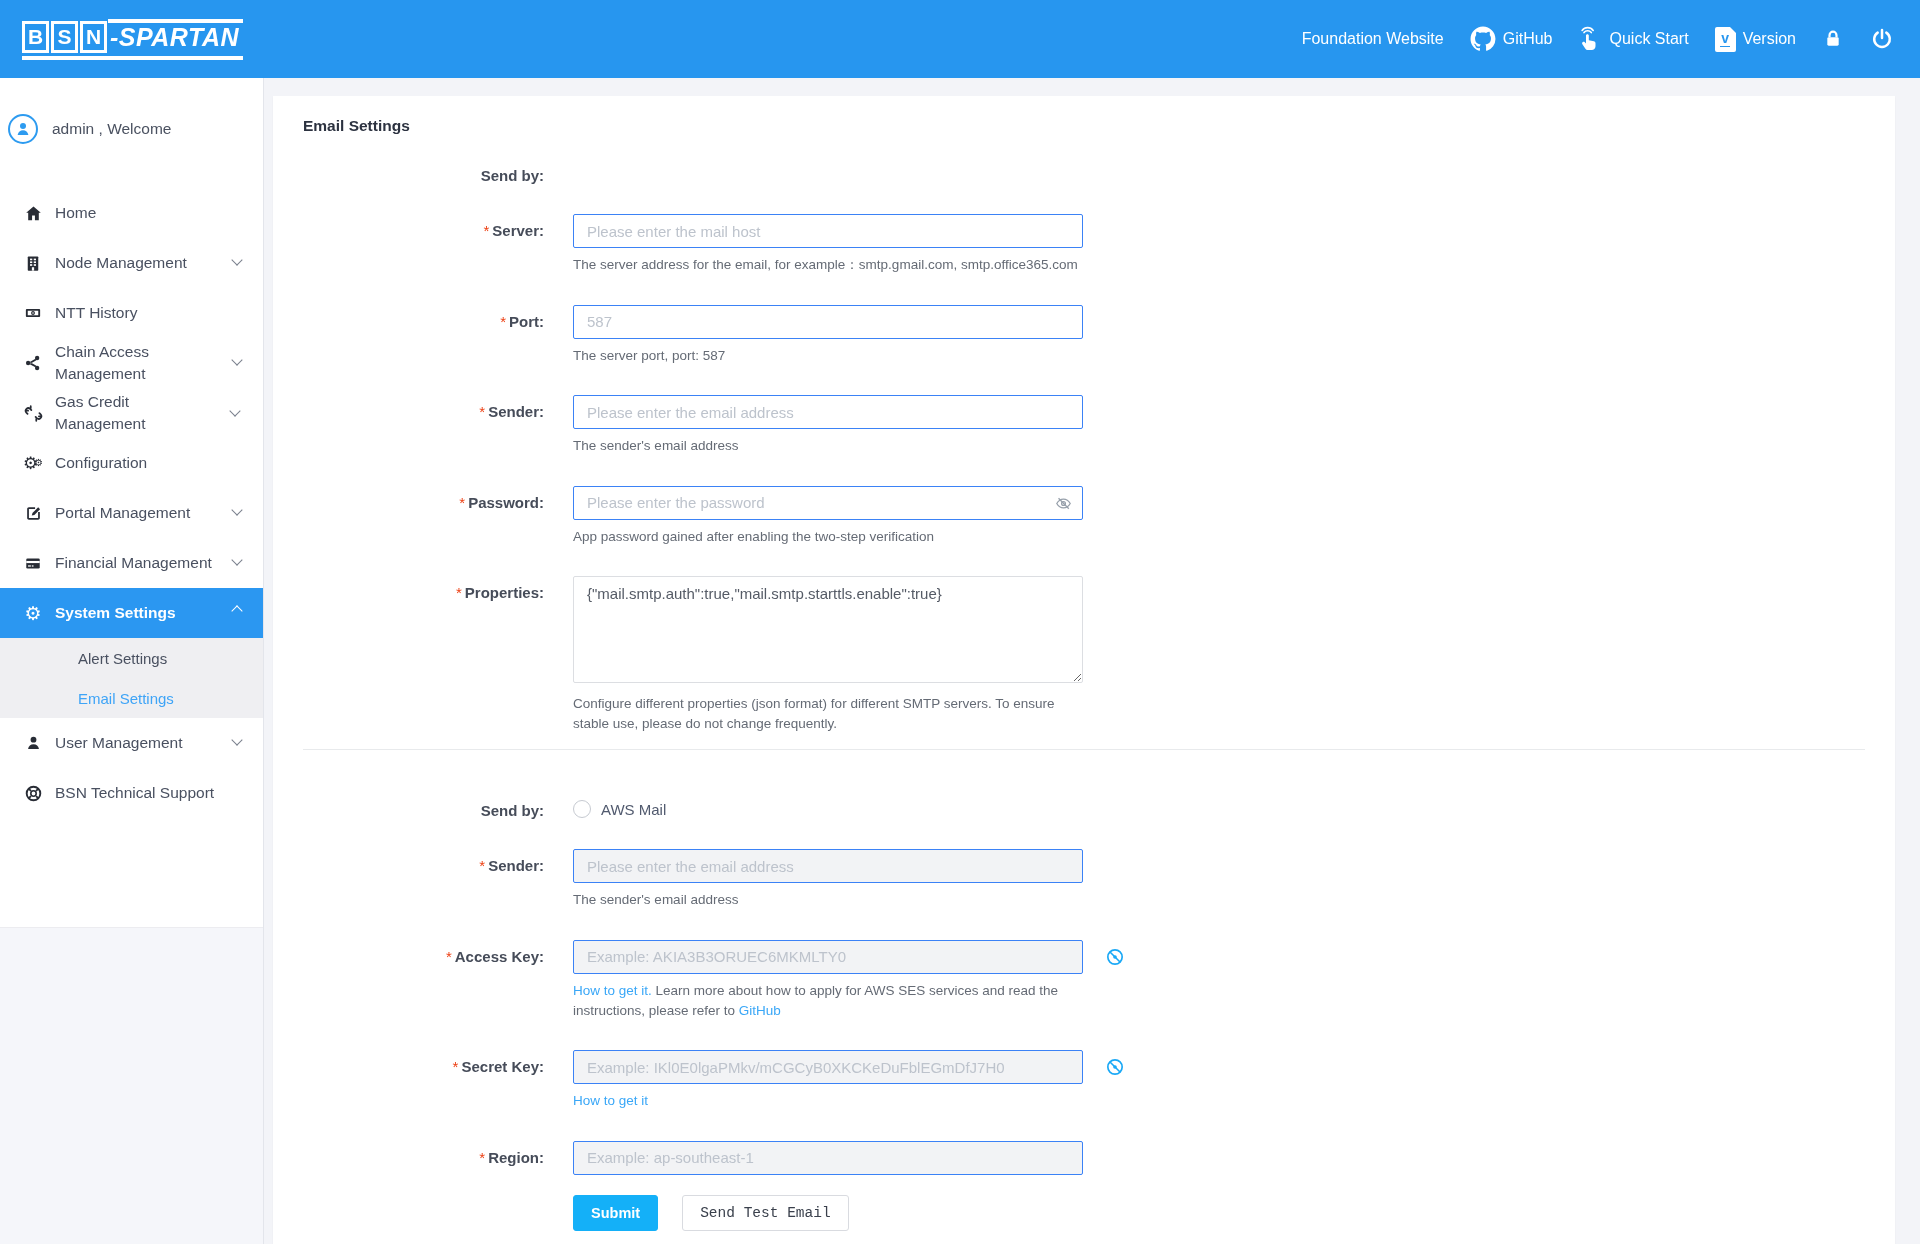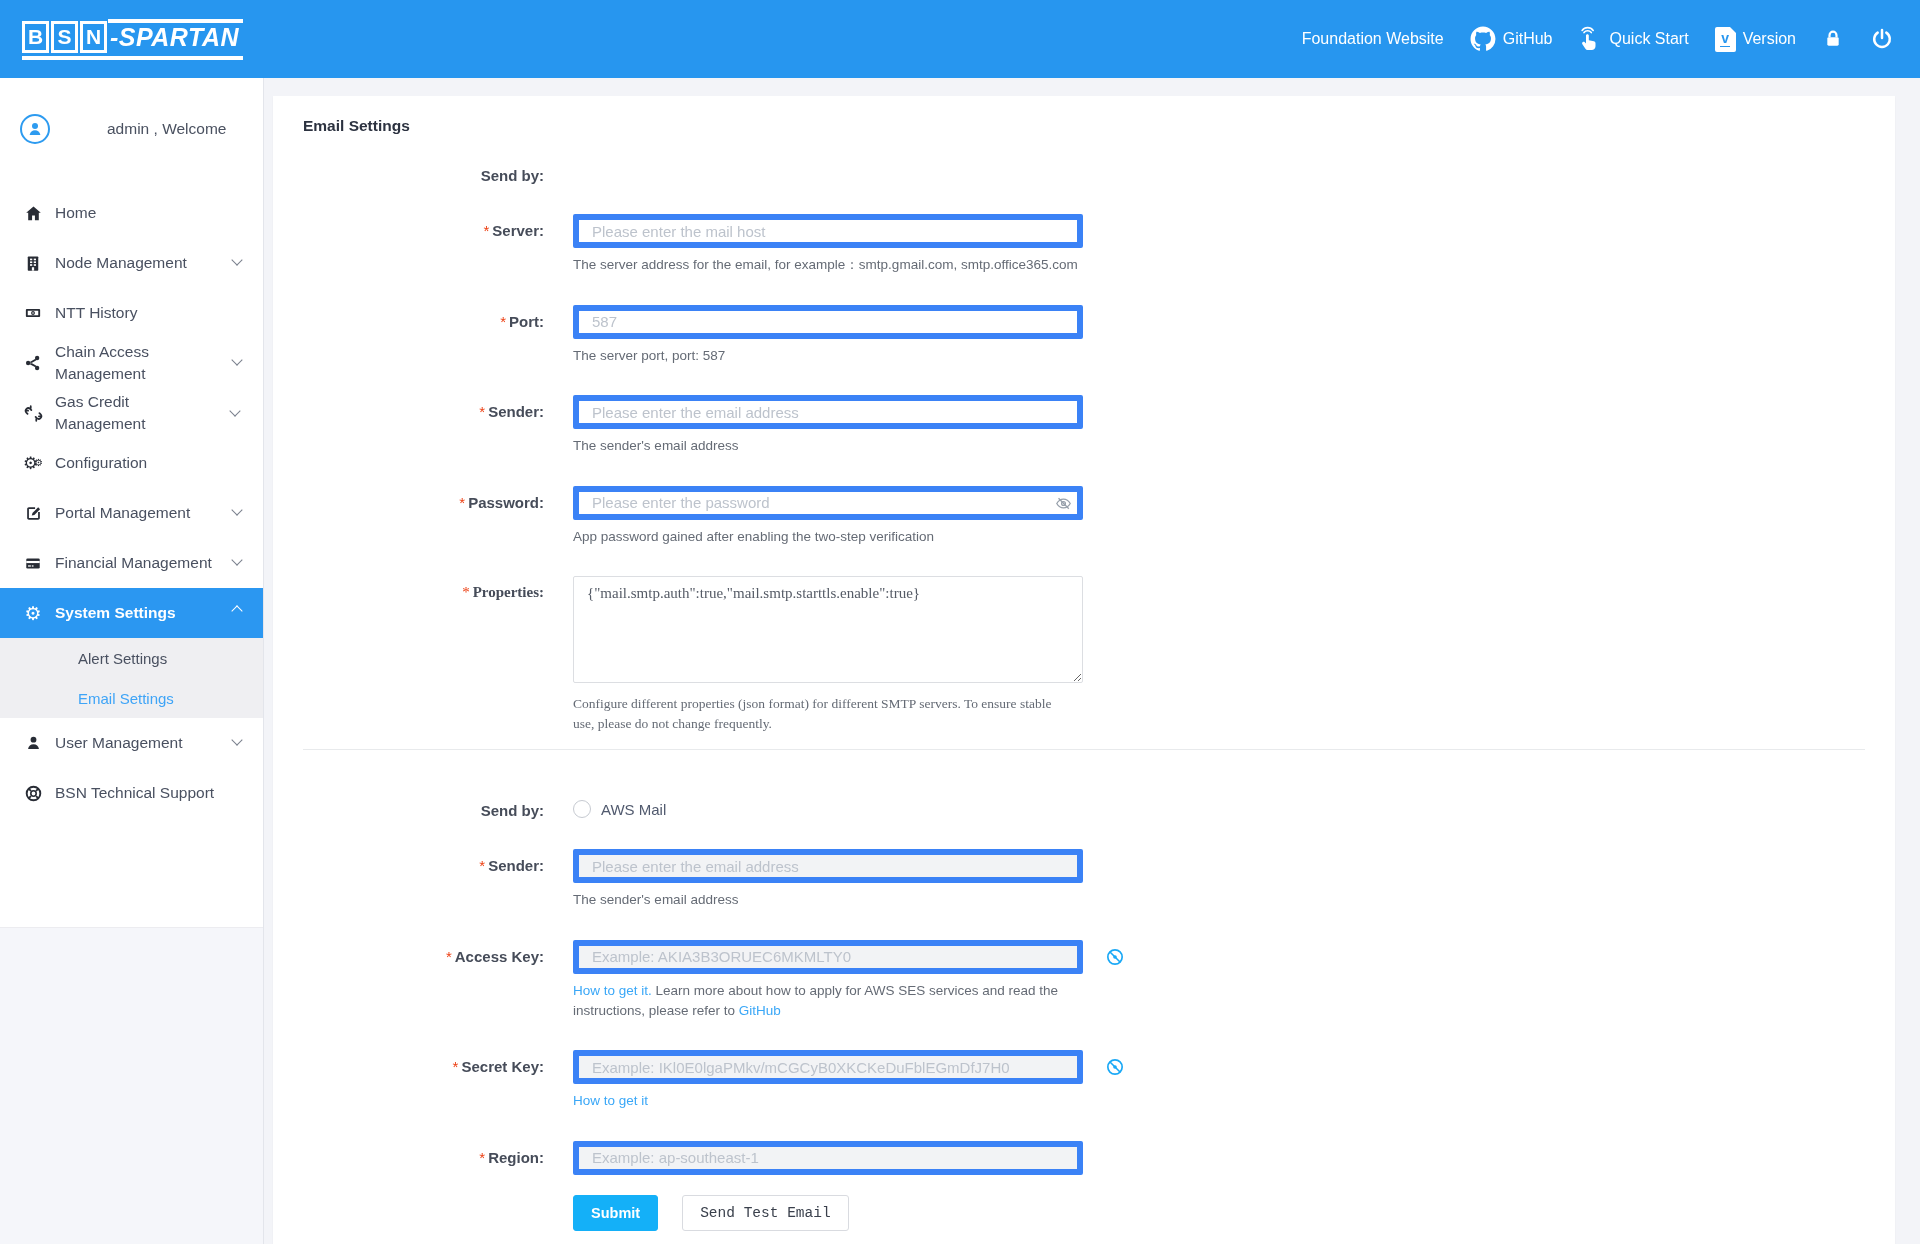--- a/index.html
+++ b/index.html
@@ -23,21 +23,21 @@
   .version-doc::after { content:""; position:absolute; top:0; right:0;
     border-left:6px solid transparent; border-top:6px solid #2796ef; }
   .version-letter { color:#2796ef; font-size:14px; font-weight:700; border-bottom:1.5px solid #2796ef;
     line-height:15px; padding:0 1px; }
 
   
   .layout { display:flex; height:1166px; }
   .sidebar-col { width:264px; background:#f5f6fa; border-right:1px solid #e3e5eb; flex-shrink:0; }
   .sidebar { background:#fff; padding-top:26px; height:850px; border-bottom:1px solid #ececf0; }
 
-  .sb-user { display:flex; align-items:center; padding-left:20px; height:50px; margin-bottom:34px;gap:43px; }
+  .sb-user { display:flex; align-items:center; padding-left:8px; height:50px; margin-bottom:34px; }
   .avatar { width:30px; height:30px; border:2px solid #2d9bf0; border-radius:50%;
     display:flex; align-items:center; justify-content:center; color:#2d9bf0; flex-shrink:0; }
   .sb-user-label { margin-left:14px; font-size:15.5px; color:#4a5160; }
 
   .menu-item { position:relative; display:flex; align-items:center; min-height:50px;
     padding:0 24px 0 22px; cursor:pointer; color:#495060; }
   .mi-icon { width:22px; display:flex; justify-content:center; align-items:center;
     color:#282c35; flex-shrink:0; }
   .mi-label { margin-left:11px; font-size:15.5px; line-height:1.4; }
   .mi-label.wrap { width:128px; }
@@ -57,28 +57,28 @@
   .gear-glyph .small { font-size:10px; vertical-align:-4px; margin-left:-4px; }
 
   
   .main { flex:1; padding:18px 25px 5px 9px; }
   .card { background:#fff; min-height:1143px; padding:21px 30px 16px;
     box-shadow:0 1px 2px rgba(0,0,0,.04); }
   .card-title { font-size:15.5px; font-weight:700; color:#2c3240; }
 
   .form { margin-top:24px; }
   .form-item { display:flex; margin-bottom:30px; }
-  .form-item.tight { margin-bottom:16px;font-family:Liberation Serif, serif; }
+  .form-item.tight { margin-bottom:16px; }
   .f-label { width:241px; text-align:right; font-size:15px; font-weight:600; color:#464c59;
     padding-top:8px; flex-shrink:0; }
   .req { color:#ed4014; margin-right:3px; font-weight:400; }
   .f-control { margin-left:29px; width:510px; position:relative; }
   .f-inline { display:flex; align-items:center; padding-top:5px; }
 
-  input.txt { width:100%; height:34px; border:6px solid #3b82f6; border-radius:2px;
+  input.txt { width:100%; height:34px; border:1px solid #3b82f6; border-radius:2px;
     padding:0 13px; font-size:15px; color:#515a6e; outline:none; background:#fff;
     font-family:inherit; }
   input.txt::placeholder, textarea.txt::placeholder { color:#bdc3cc; }
   input.txt:disabled { background:#f2f3f5; cursor:not-allowed; }
   textarea.txt { width:100%; height:107px; border:1px solid #dcdee2; border-radius:2px;
     padding:8px 13px; font-size:15px; color:#555b66; outline:none; resize:both; font-family:inherit; }
   .helper { margin-top:7px; font-size:13.5px; color:#656b75; line-height:1.45; max-width:496px; }
   .hlink { color:#3aa7f7; text-decoration:none; cursor:pointer; }
 
   .radio { width:18px; height:18px; border-radius:50%; border:2px solid #17a3f3;

